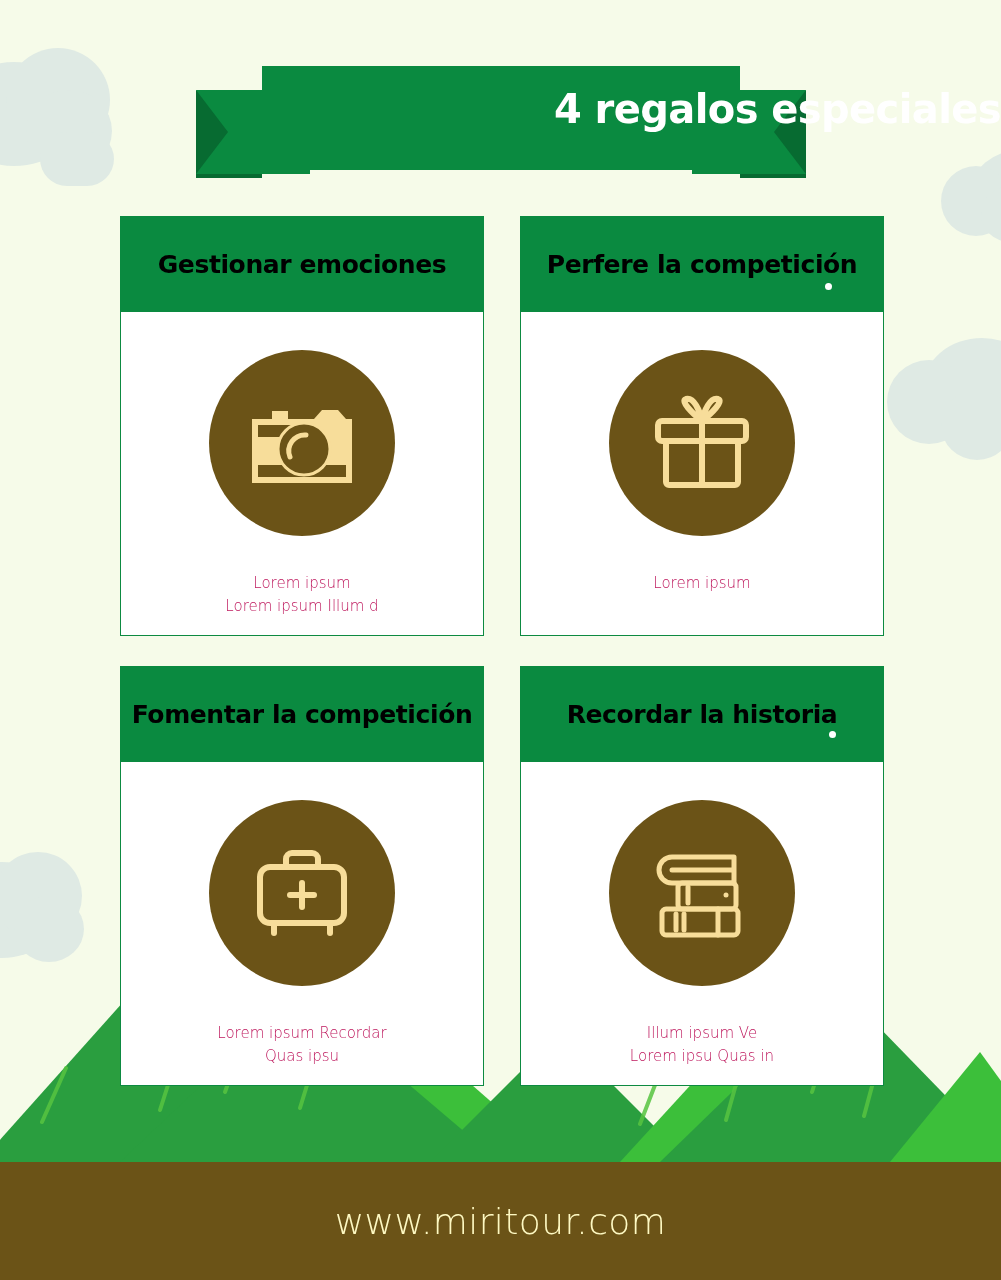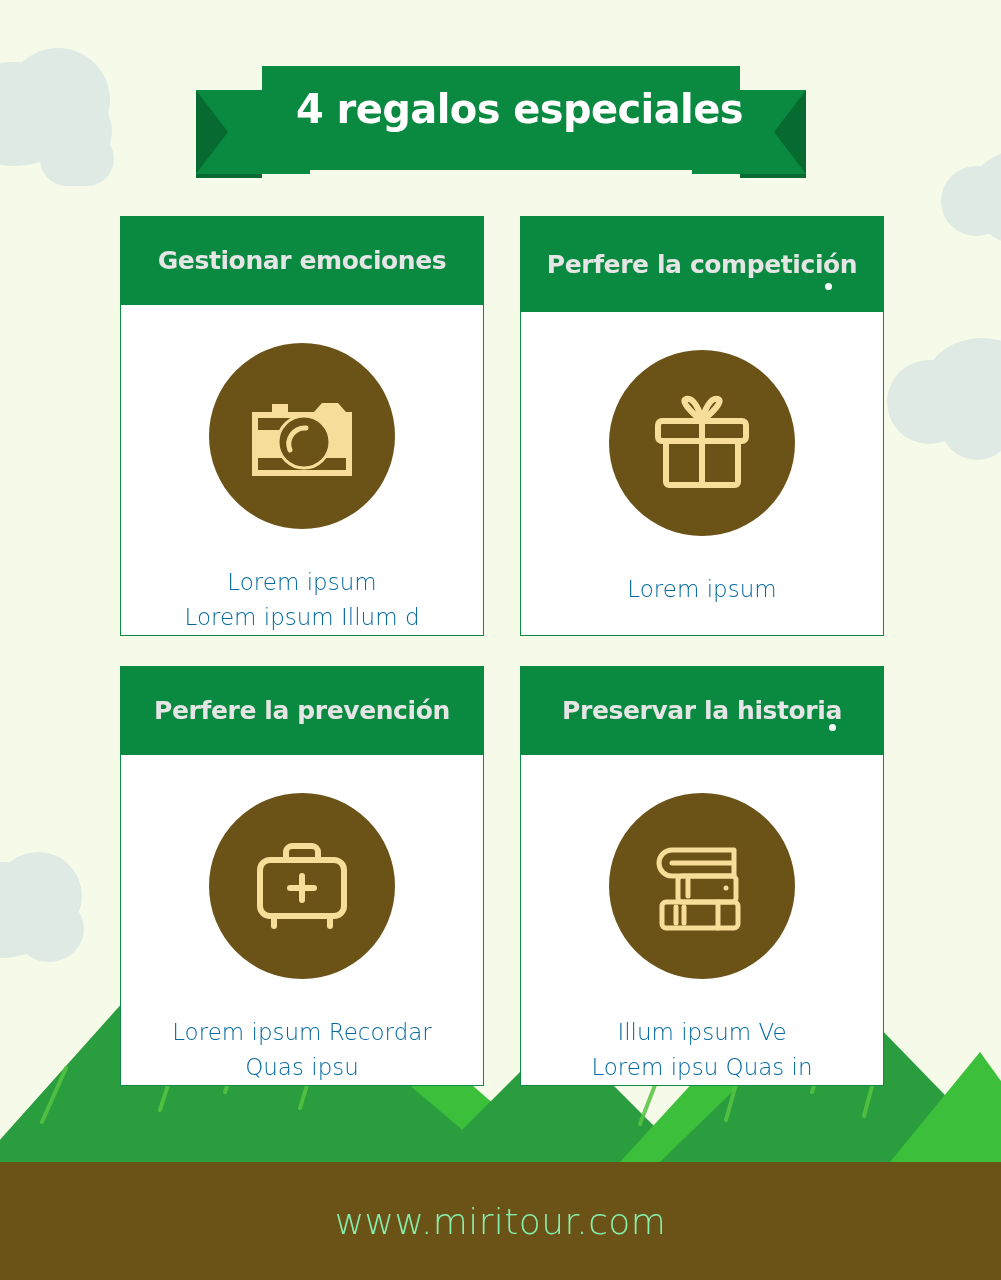--- a/index.html
+++ b/index.html
@@ -73,21 +73,21 @@
   .mountains svg { display: block; width: 100%; height: 100%; }
 
   
   .banner-wrap {
     position: absolute;
     left: 0; right: 0; top: 58px;
     height: 120px;
     z-index: 3;
     display: flex;
     align-items: flex-start;
-    justify-content: center;
+    justify-content: flex-end;
     padding-left: 38px;
   }
   .banner-svg { position: absolute; left: 0; top: 0; width: 1001px; height: 120px; }
   .banner-title {
     position: relative;
     z-index: 2;
     margin-top: 31px;
     color: #ffffff;
     font-size: 40px;
     font-weight: bold;
@@ -122,21 +122,21 @@
   .card-header {
     background: #0a8a40;
     height: 96px;
     display: flex;
     align-items: center;
     justify-content: center;
     margin: -1px -1px 0 -1px;
     position: relative;
   }
   .card-header-title {
-    color: #e5e5e5;
+    color: #000000;
     font-size: 25px;
     font-weight: bold;
     letter-spacing: -0.4px;
     line-height: 1;
     text-align: center;
     white-space: nowrap;
   }
   .header-dot {
     position: absolute;
     width: 7px; height: 7px;
@@ -162,42 +162,42 @@
     display: flex;
     align-items: center;
     justify-content: center;
     flex: 0 0 auto;
   }
   .icon-circle svg { display: block; }
 
   .card-text {
     margin-top: 36px;
     text-align: center;
-    color: #0369a1;
-    font-size: 23px;
+    color: #be185d;
+    font-size: 15px;
     line-height: 1.52;
     font-family: "DejaVu Sans", sans-serif;
     font-weight: 300;
     padding: 0 14px;
   }
   .card-text .line { display: block; white-space: nowrap; }
 
   
   .footer {
     position: absolute;
     left: 0; right: 0; bottom: 0;
     height: 118px;
     background: #6b5317;
     z-index: 5;
     display: flex;
     align-items: center;
     justify-content: center;
   }
   .footer-url {
-    color: #86efac;
+    color: #fef9c3;
     font-size: 36px;
     font-weight: 300;
     letter-spacing: 0.4px;
     font-family: "DejaVu Sans", sans-serif;
   }
 </style>
 </head>
 <body>
 
 <div class="poster">
@@ -286,21 +286,21 @@
           </svg>
         </div>
         <div class="card-text">
           <span class="line">Lorem ipsum</span>
         </div>
       </div>
     </div>
 
     <div class="card">
       <div class="card-header">
-        <div class="card-header-title">Perfere la prevención</div>
+        <div class="card-header-title">Fomentar la competición</div>
       </div>
       <div class="card-body">
         <div class="icon-circle">
           <svg width="104" height="100" viewBox="0 0 104 100" xmlns="http://www.w3.org/2000/svg">
             <g fill="none" stroke="#f7dd9a" stroke-width="6" stroke-linejoin="round" stroke-linecap="round">
               <path d="M36 24 V16 a6 6 0 0 1 6 -6 h20 a6 6 0 0 1 6 6 v8"></path>
               <rect x="10" y="24" width="84" height="56" rx="10"></rect>
               <line x1="52" y1="40" x2="52" y2="64"></line>
               <line x1="40" y1="52" x2="64" y2="52"></line>
               <line x1="24" y1="80" x2="24" y2="90"></line>
@@ -310,21 +310,21 @@
         </div>
         <div class="card-text">
           <span class="line">Lorem ipsum Recordar</span>
           <span class="line">Quas ipsu</span>
         </div>
       </div>
     </div>
 
     <div class="card">
       <div class="card-header">
-        <div class="card-header-title">Preservar la historia</div>
+        <div class="card-header-title">Recordar la historia</div>
         <span class="header-dot dot-d"></span>
       </div>
       <div class="card-body">
         <div class="icon-circle">
           <svg width="108" height="96" viewBox="0 0 108 96" xmlns="http://www.w3.org/2000/svg">
             <g fill="none" stroke="#f7dd9a" stroke-width="5" stroke-linejoin="round" stroke-linecap="round">
               <path d="M24 12 h62 v26 h-62 a13 13 0 0 1 0 -26 Z"></path>
               <line x1="24" y1="25" x2="84" y2="25"></line>
               <rect x="30" y="38" width="58" height="26" rx="4"></rect>
               <line x1="40" y1="42" x2="40" y2="58"></line>

